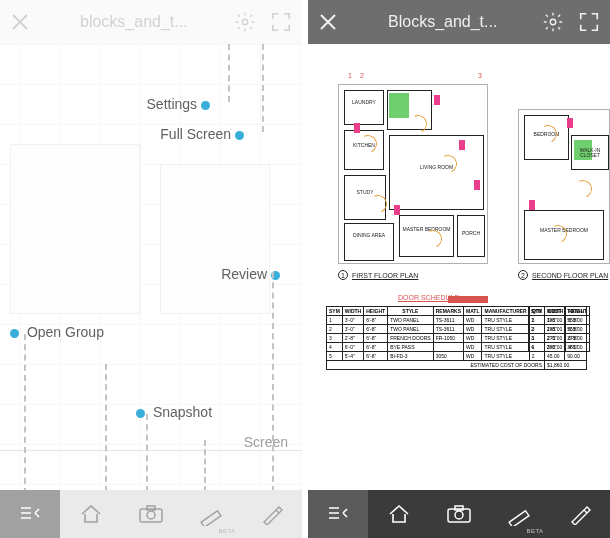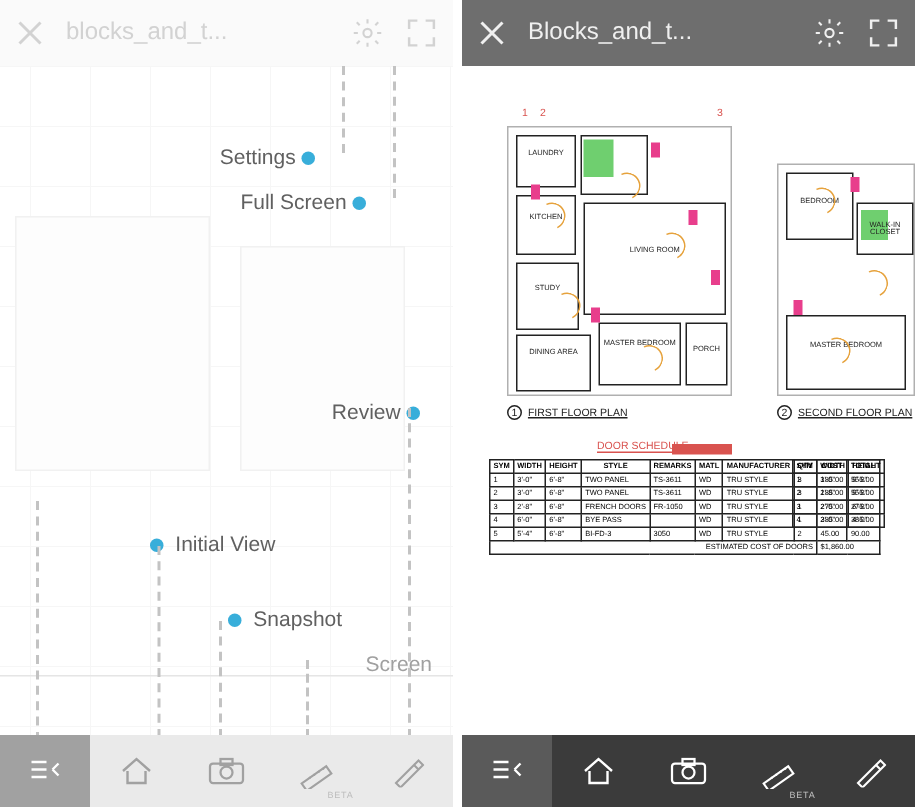--- a/index.html
+++ b/index.html
@@ -4,21 +4,21 @@
 <style>
 * { margin: 0; padding: 0; box-sizing: border-box; }
 body { font-family: -apple-system, Arial, sans-serif; background: #fff; width: 610px; height: 538px; overflow: hidden; }
 .container { display: flex; height: 100%; gap: 6px; }
 .phone { flex: 1; display: flex; flex-direction: column; position: relative; background: #fff; }
 .phone-left { opacity: 0.93; }
 .topbar { height: 44px; background: #6e6e6e; display: flex; align-items: center; padding: 0 10px; gap: 14px; color: #f0f0f0; }
 .phone-left .topbar { background: #fafafa; color: #cfcfcf; }
 .topbar .spacer { flex: 1; }
 .icon-btn { display: inline-flex; align-items: center; justify-content: center; cursor: pointer; }
-.title { font-size: 16px; font-weight: 400; }
+.title { font-size: 16px; font-weight: 400; margin-left: 36px; }
 .canvas { flex: 1; position: relative; background: #fff; overflow: hidden; }
 .phone-left .canvas::before {
   content: ""; position: absolute; inset: 0;
   background:
     linear-gradient(90deg, #f6f6f6 1px, transparent 1px) 20px 80px / 40px 40px,
     linear-gradient(#f6f6f6 1px, transparent 1px) 20px 80px / 40px 40px;
 }
 .faded-plan { position: absolute; border: 1px solid #f0f0f0; background: #fdfdfd; }
 .callout { position: absolute; font-size: 14px; color: #555; white-space: nowrap; }
 .dot { display: inline-block; width: 9px; height: 9px; border-radius: 50%; background: #2aa8d8; vertical-align: middle; }
@@ -88,25 +88,25 @@
         <span class="dot"></span>
       </div>
 
       <div class="dashed-v" style="right:72px; top:0; height:58px;"></div>
       <div class="dashed-v" style="right:38px; top:0; height:88px;"></div>
 
       <div class="callout" style="right:22px; top:222px;">
         <span>Review</span>
         <span class="dot"></span>
       </div>
-      <div class="callout" style="left:100px; top:310px;">
-        <span class="dot"></span>
-        <span style="margin-left:4px;">Initial View</span>
-      </div>
-      <div class="callout" style="left:152px; top:360px;text-align:center;">
+      <div class="callout" style="left:10px; top:280px;">
+        <span class="dot"></span>
+        <span style="margin-left:4px;">Open Group</span>
+      </div>
+      <div class="callout" style="left:136px; top:360px;text-align:center;">
         <span class="dot"></span>
         <span style="margin-left:4px;">Snapshot</span>
       </div>
       <div class="callout" style="right:14px; top:390px; color:#999;">
         <span>Screen</span>
       </div>
       <div style="position:absolute; left:0; right:0; top:406px; border-top:1px solid #e4e4e4;"></div>
 
       <div class="dashed-v" style="left:24px; top:290px; height:160px;"></div>
       <div class="dashed-v" style="left:105px; top:320px; height:128px;"></div>

